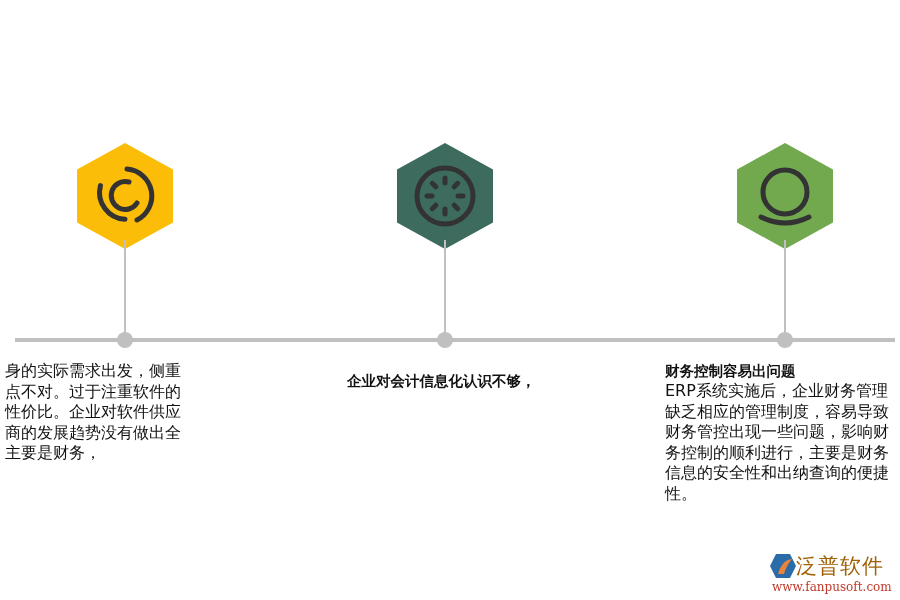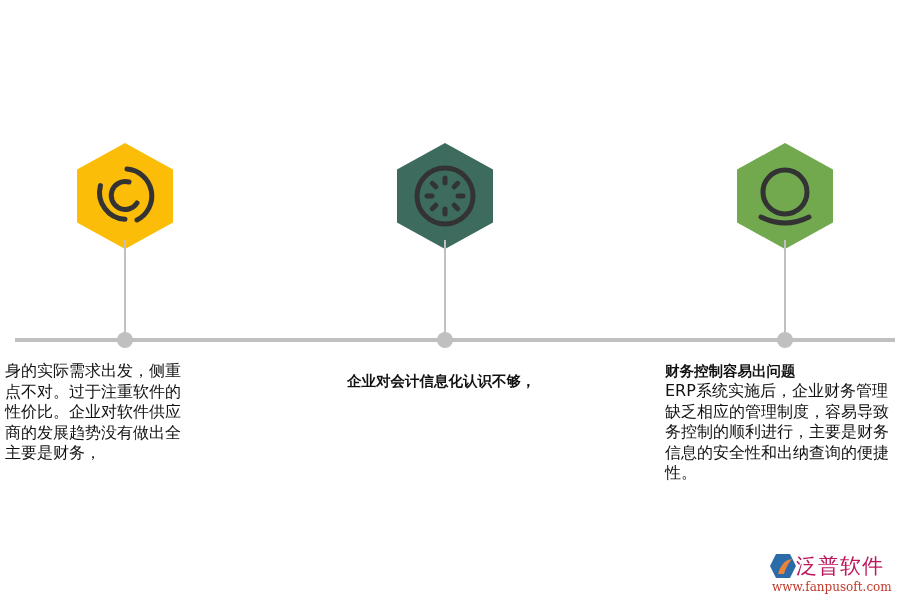--- a/index.html
+++ b/index.html
@@ -7,21 +7,21 @@
          font-family: "DejaVu Sans", "Liberation Sans", sans-serif; }
   .timeline-line { position: absolute; left: 15px; top: 338px; width: 880px; height: 4px; background: #c0c0c0; }
   .connector { position: absolute; width: 2px; background: #c0c0c0; top: 240px; height: 98px; }
   .dot { position: absolute; width: 16px; height: 16px; border-radius: 50%; background: #c0c0c0; top: 332px; }
   .hex { position: absolute; top: 143px; width: 96px; height: 106px; }
   .hex svg { display: block; }
   .text-block { position: absolute; color: #111; font-size: 14px; line-height: 20px; }
   .text-block .title { font-weight: bold; font-size: 14.5px; line-height: 20px; }
   .text-block .body { font-size: 16px; line-height: 20.5px; }
   .logo { position: absolute; left: 768px; top: 550px; width: 130px; height: 45px; }
-  .logo .brand { position: absolute; left: 28px; top: 2px; font-size: 21px; color: #be185d; letter-spacing: 1px; }
+  .logo .brand { position: absolute; left: 28px; top: 2px; font-size: 21px; color: #a16207; letter-spacing: 1px; }
   .logo .url { position: absolute; left: 4px; top: 30px; font-family: "DejaVu Serif", serif; font-size: 12px; color: #c0392b; }
   .logo .mark { position: absolute; left: 2px; top: 4px; }
 </style>
 </head>
 <body>
 
 <div class="timeline-line"></div>
 
 <div class="hex" style="left:77px;">
   <svg width="96" height="106" viewBox="0 0 96 106">
@@ -76,20 +76,21 @@
 </div>
 <div class="connector" style="left:784px;"></div>
 <div class="dot" style="left:777px;"></div>
 <div class="text-block" style="left:665px; top:361px; width:235px;">
   <div class="title">
     <div>财务控制容易出问题</div>
   </div>
   <div class="body">
     <div>ERP系统实施后，企业财务管理</div>
     <div>缺乏相应的管理制度，容易导致</div>
+    <div>财务管控出现一些问题，影响财</div>
     <div>务控制的顺利进行，主要是财务</div>
     <div>信息的安全性和出纳查询的便捷</div>
     <div>性。</div>
   </div>
 </div>
 
 <div class="logo">
   <svg class="mark" width="26" height="24" viewBox="0 0 26 24">
     <polygon points="6,0 20,0 26,12 20,24 6,24 0,12" fill="#2a6ba8"></polygon>
     <path d="M 8 20 Q 12 6 22 5 Q 16 12 14 20 Z" fill="#e9843a"></path>

